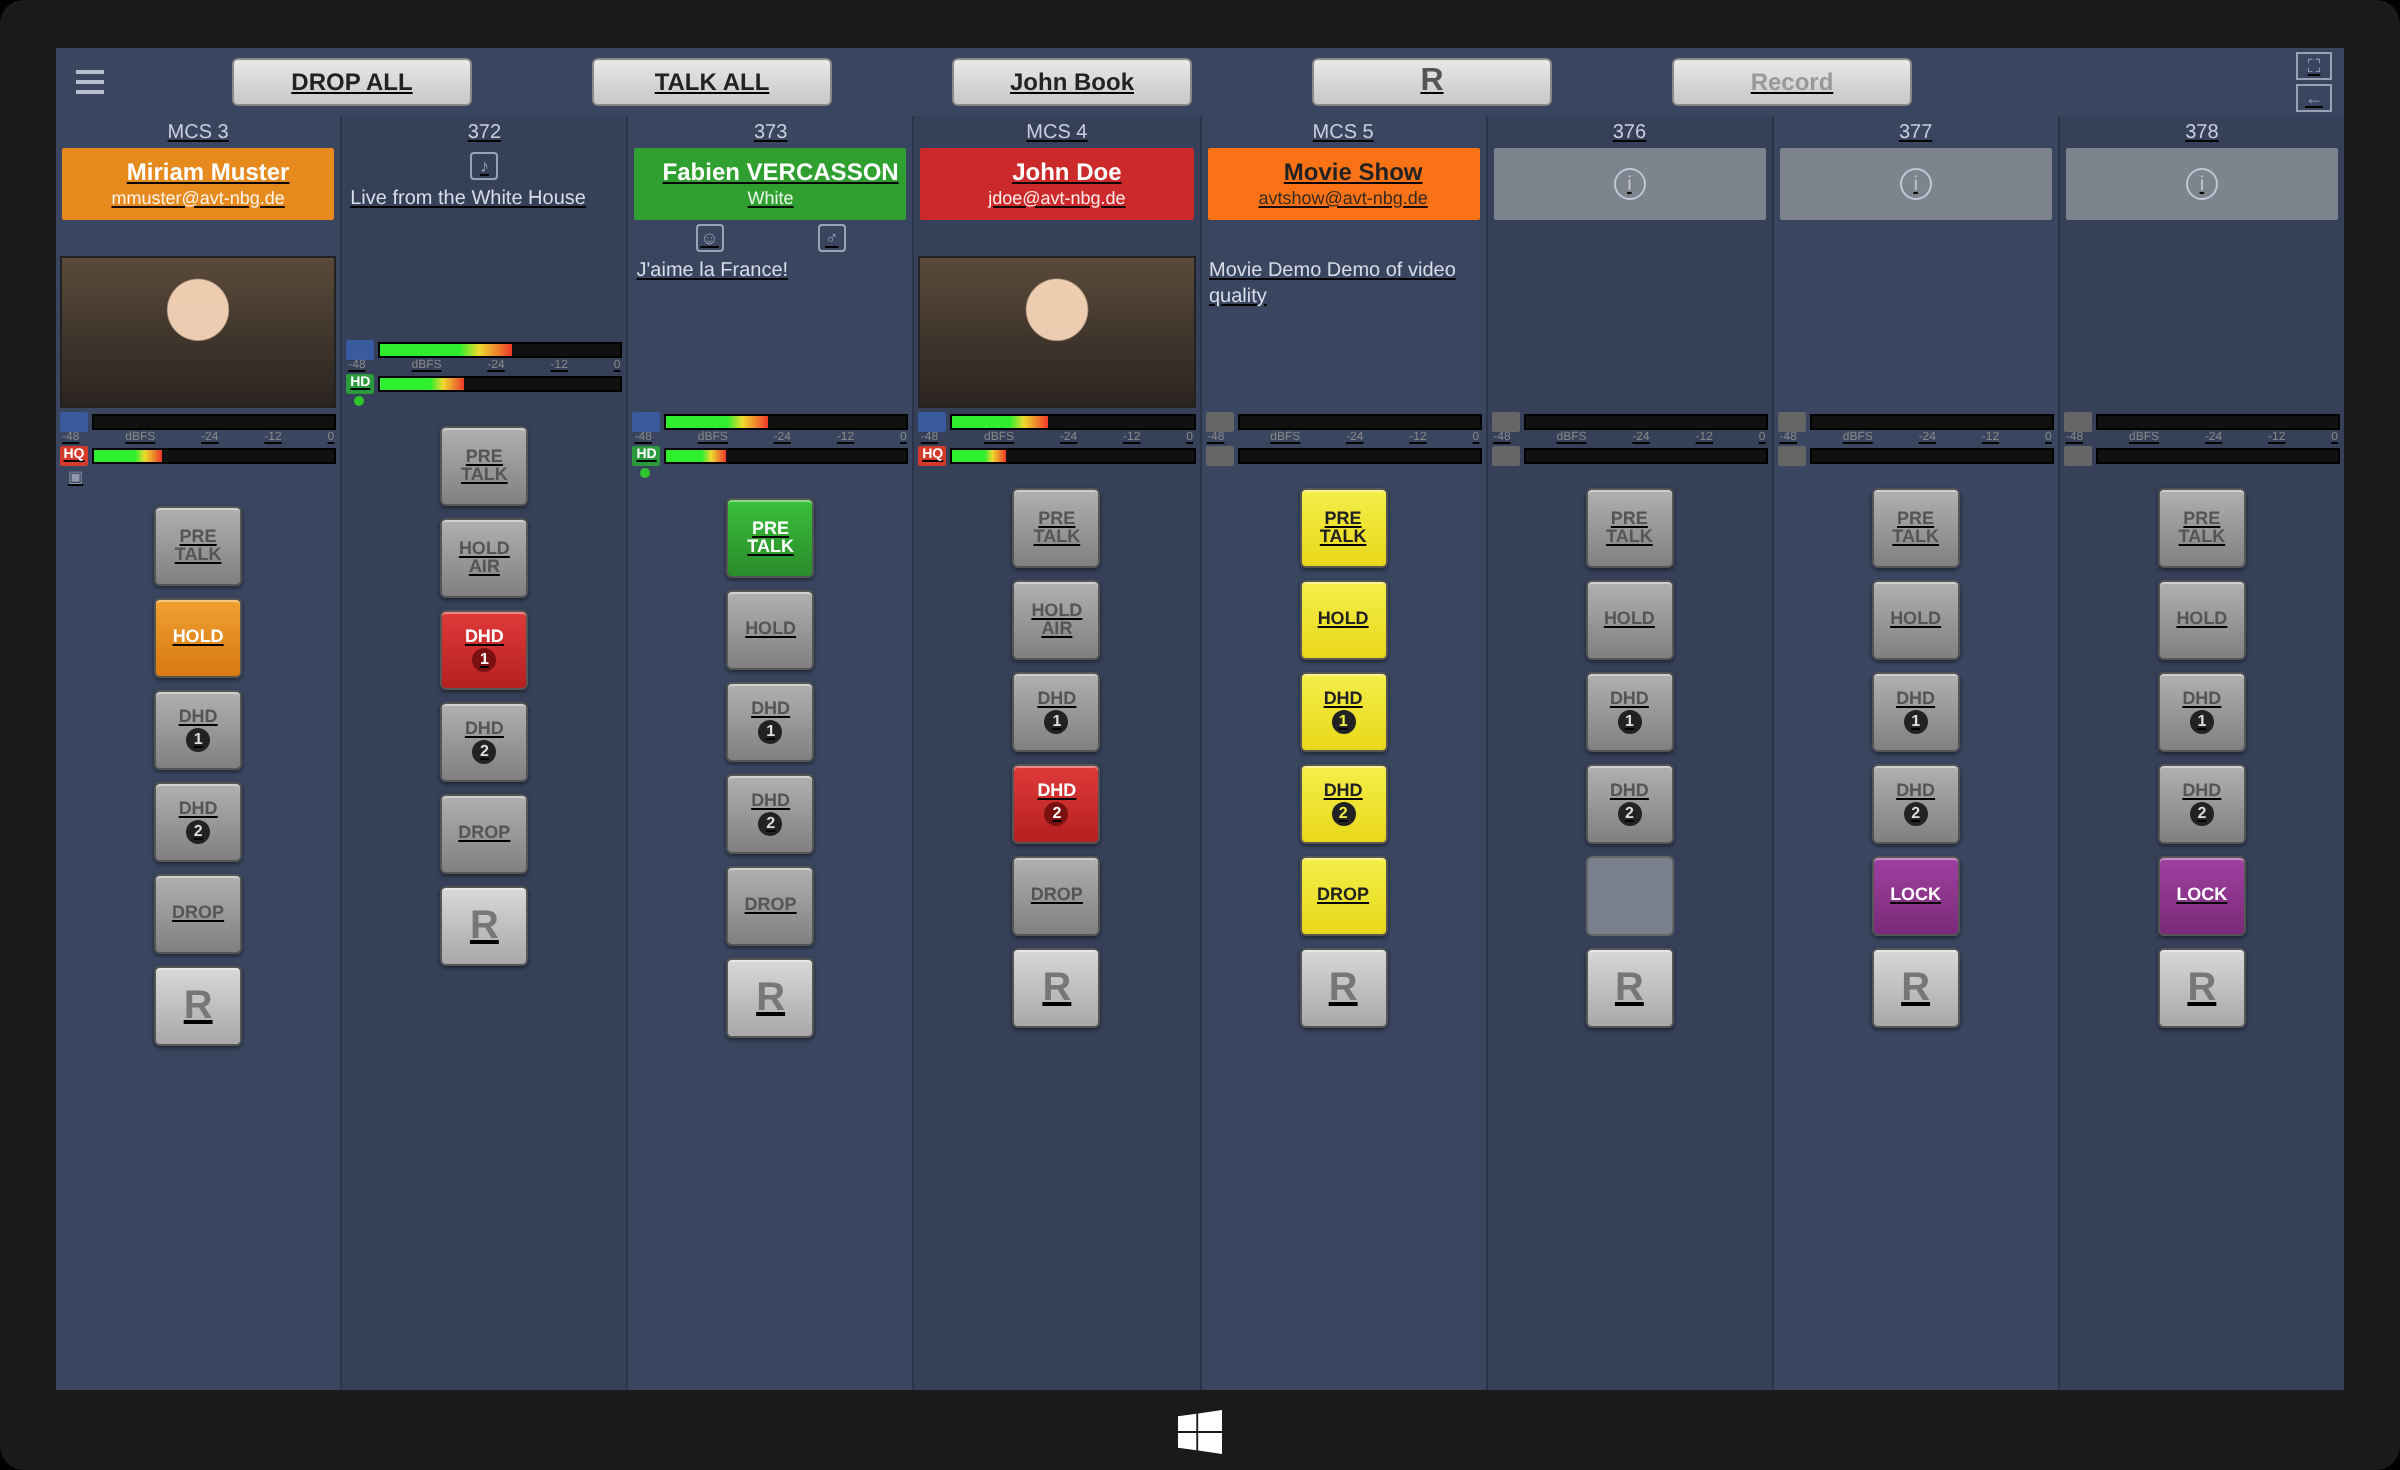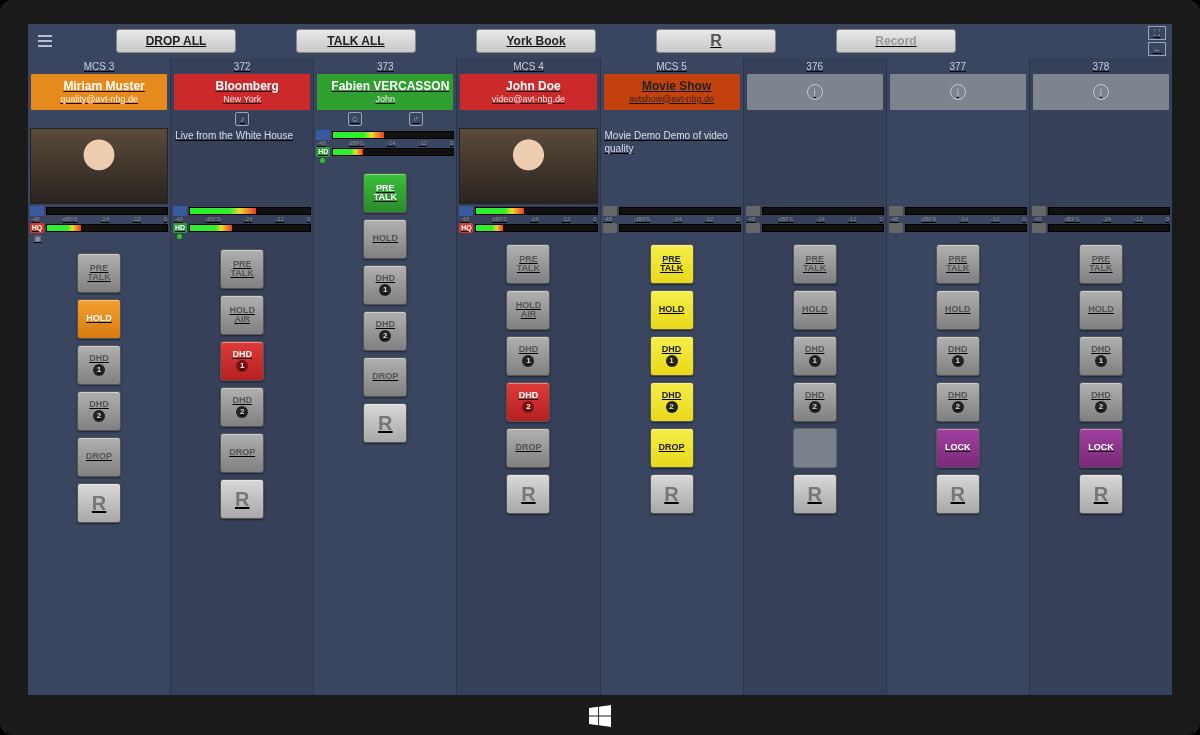--- a/index.html
+++ b/index.html
@@ -35,21 +35,21 @@
   .col-head { text-align:center; font-size:10px; color:#c8cedd; padding:3px 0 2px; }
   .caller {
     height:36px; margin:0 3px; display:flex; flex-direction:column; align-items:center; justify-content:center;
     color:#fff; font-size:11px; border-radius:1px;
   }
   .caller .nm { font-weight:700; font-size:12px; line-height:1.1;margin-left:10px;}
   .caller .sub { font-size:9px; opacity:.9; }
   .caller.orange { background:#e78a1e; }
   .caller.red { background:#cc2a2a; }
   .caller.green { background:#2fa02f; }
-  .caller.yellow { background:#c2410c; color:#222;}
+  .caller.yellow { background:#f97316; color:#222;}
   .caller.grey { background:#7e848e; }
   .info-i { width:16px; height:16px; border:1.5px solid #c0c6d4; border-radius:50%; color:#c0c6d4; font-size:10px; display:flex; align-items:center; justify-content:center;}
 
   .iconrow { height:18px; display:flex; align-items:center; justify-content:space-around; padding:2px 10px;}
   .smico { width:14px; height:14px; border:1px solid #9aa3b5; border-radius:2px; color:#9aa3b5; font-size:9px; display:flex; align-items:center; justify-content:center;}
 
   .note-area { height:76px; display:flex; gap:2px; padding:0 2px; overflow:hidden;}
   .note-img { width:100%; height:100%; background:#888 center/cover; border:1px solid #222; position:relative;}
   .note-img::after{content:""; position:absolute; inset:0; background: radial-gradient(circle at 50% 35%, rgba(255,220,190,.9) 0 18%, transparent 19%), linear-gradient(#5a4a3a,#2a2420);} 
   .note-text { font-size:10px; color:#d8dde8; line-height:1.25; padding:2px;}
@@ -94,35 +94,35 @@
   <div class="screen">
 
     <div class="topbar">
       <div class="hamburger">
           <span></span>
           <span></span>
           <span></span>
         </div>
       <div class="tb-btn">DROP ALL</div>
       <div class="tb-btn">TALK ALL</div>
-      <div class="tb-btn">York Book</div>
+      <div class="tb-btn">John Book</div>
       <div class="tb-btn" style="font-size:16px;font-weight:900;color:#555;">R</div>
       <div class="tb-btn disabled">Record</div>
       <div class="top-icons">
         <div class="ico">⛶</div>
         <div class="ico">←</div>
       </div>
     </div>
 
     <div class="cols" id="cols">
         <div class="col">
           <div class="col-head">MCS 3</div>
           <div class="caller orange">
             <div class="nm">Miriam Muster</div>
-                   <div class="sub">quality@avt-nbg.de</div>
+                   <div class="sub">mmuster@avt-nbg.de</div>
           </div>
           <div class="iconrow"></div>
           <div class="note-area">
             <div class="note-img"></div>
           </div>
           <div class="meters">
       <div class="meter-row">
     <div class="meter-badge mb-ms"></div>
     <div class="meter-bar">
                 <div class="meter-fill" style="width:0%"></div>
@@ -163,24 +163,20 @@
               <span class="circ">2</span>
             </div>
             <div class="sq dim">
               <span>DROP</span>
             </div>
             <div class="sq bigR">R</div>
           </div>
         </div>
         <div class="col">
           <div class="col-head">372</div>
-          <div class="caller red">
-            <div class="nm">Bloomberg</div>
-                   <div class="sub">New York</div>
-          </div>
           <div class="iconrow">
             <div class="smico">♪</div>
           </div>
           <div class="note-area">
             <div class="note-text">Live from the White House</div>
           </div>
           <div class="meters">
       <div class="meter-row">
     <div class="meter-badge mb-ms"></div>
     <div class="meter-bar">
@@ -225,26 +221,29 @@
             <div class="sq dim">
               <span>DROP</span>
             </div>
             <div class="sq bigR">R</div>
           </div>
         </div>
         <div class="col">
           <div class="col-head">373</div>
           <div class="caller green">
             <div class="nm">Fabien VERCASSON</div>
-                   <div class="sub">John</div>
+                   <div class="sub">White</div>
           </div>
           <div class="iconrow">
             <div class="smico">☺</div>
             <div class="smico">♂</div>
           </div>
+          <div class="note-area">
+            <div class="note-text">J'aime la France!</div>
+          </div>
           <div class="meters">
       <div class="meter-row">
     <div class="meter-badge mb-ms"></div>
     <div class="meter-bar">
                 <div class="meter-fill" style="width:42%"></div>
               </div>
   </div>
       <div class="meter-ticks">
               <span>-48</span>
               <span>dBFS</span>
@@ -282,21 +281,21 @@
             <div class="sq dim">
               <span>DROP</span>
             </div>
             <div class="sq bigR">R</div>
           </div>
         </div>
         <div class="col">
           <div class="col-head">MCS 4</div>
           <div class="caller red">
             <div class="nm">John Doe</div>
-                   <div class="sub">video@avt-nbg.de</div>
+                   <div class="sub">jdoe@avt-nbg.de</div>
           </div>
           <div class="iconrow"></div>
           <div class="note-area">
             <div class="note-img"></div>
           </div>
           <div class="meters">
       <div class="meter-row">
     <div class="meter-badge mb-ms"></div>
     <div class="meter-bar">
                 <div class="meter-fill" style="width:40%"></div>

